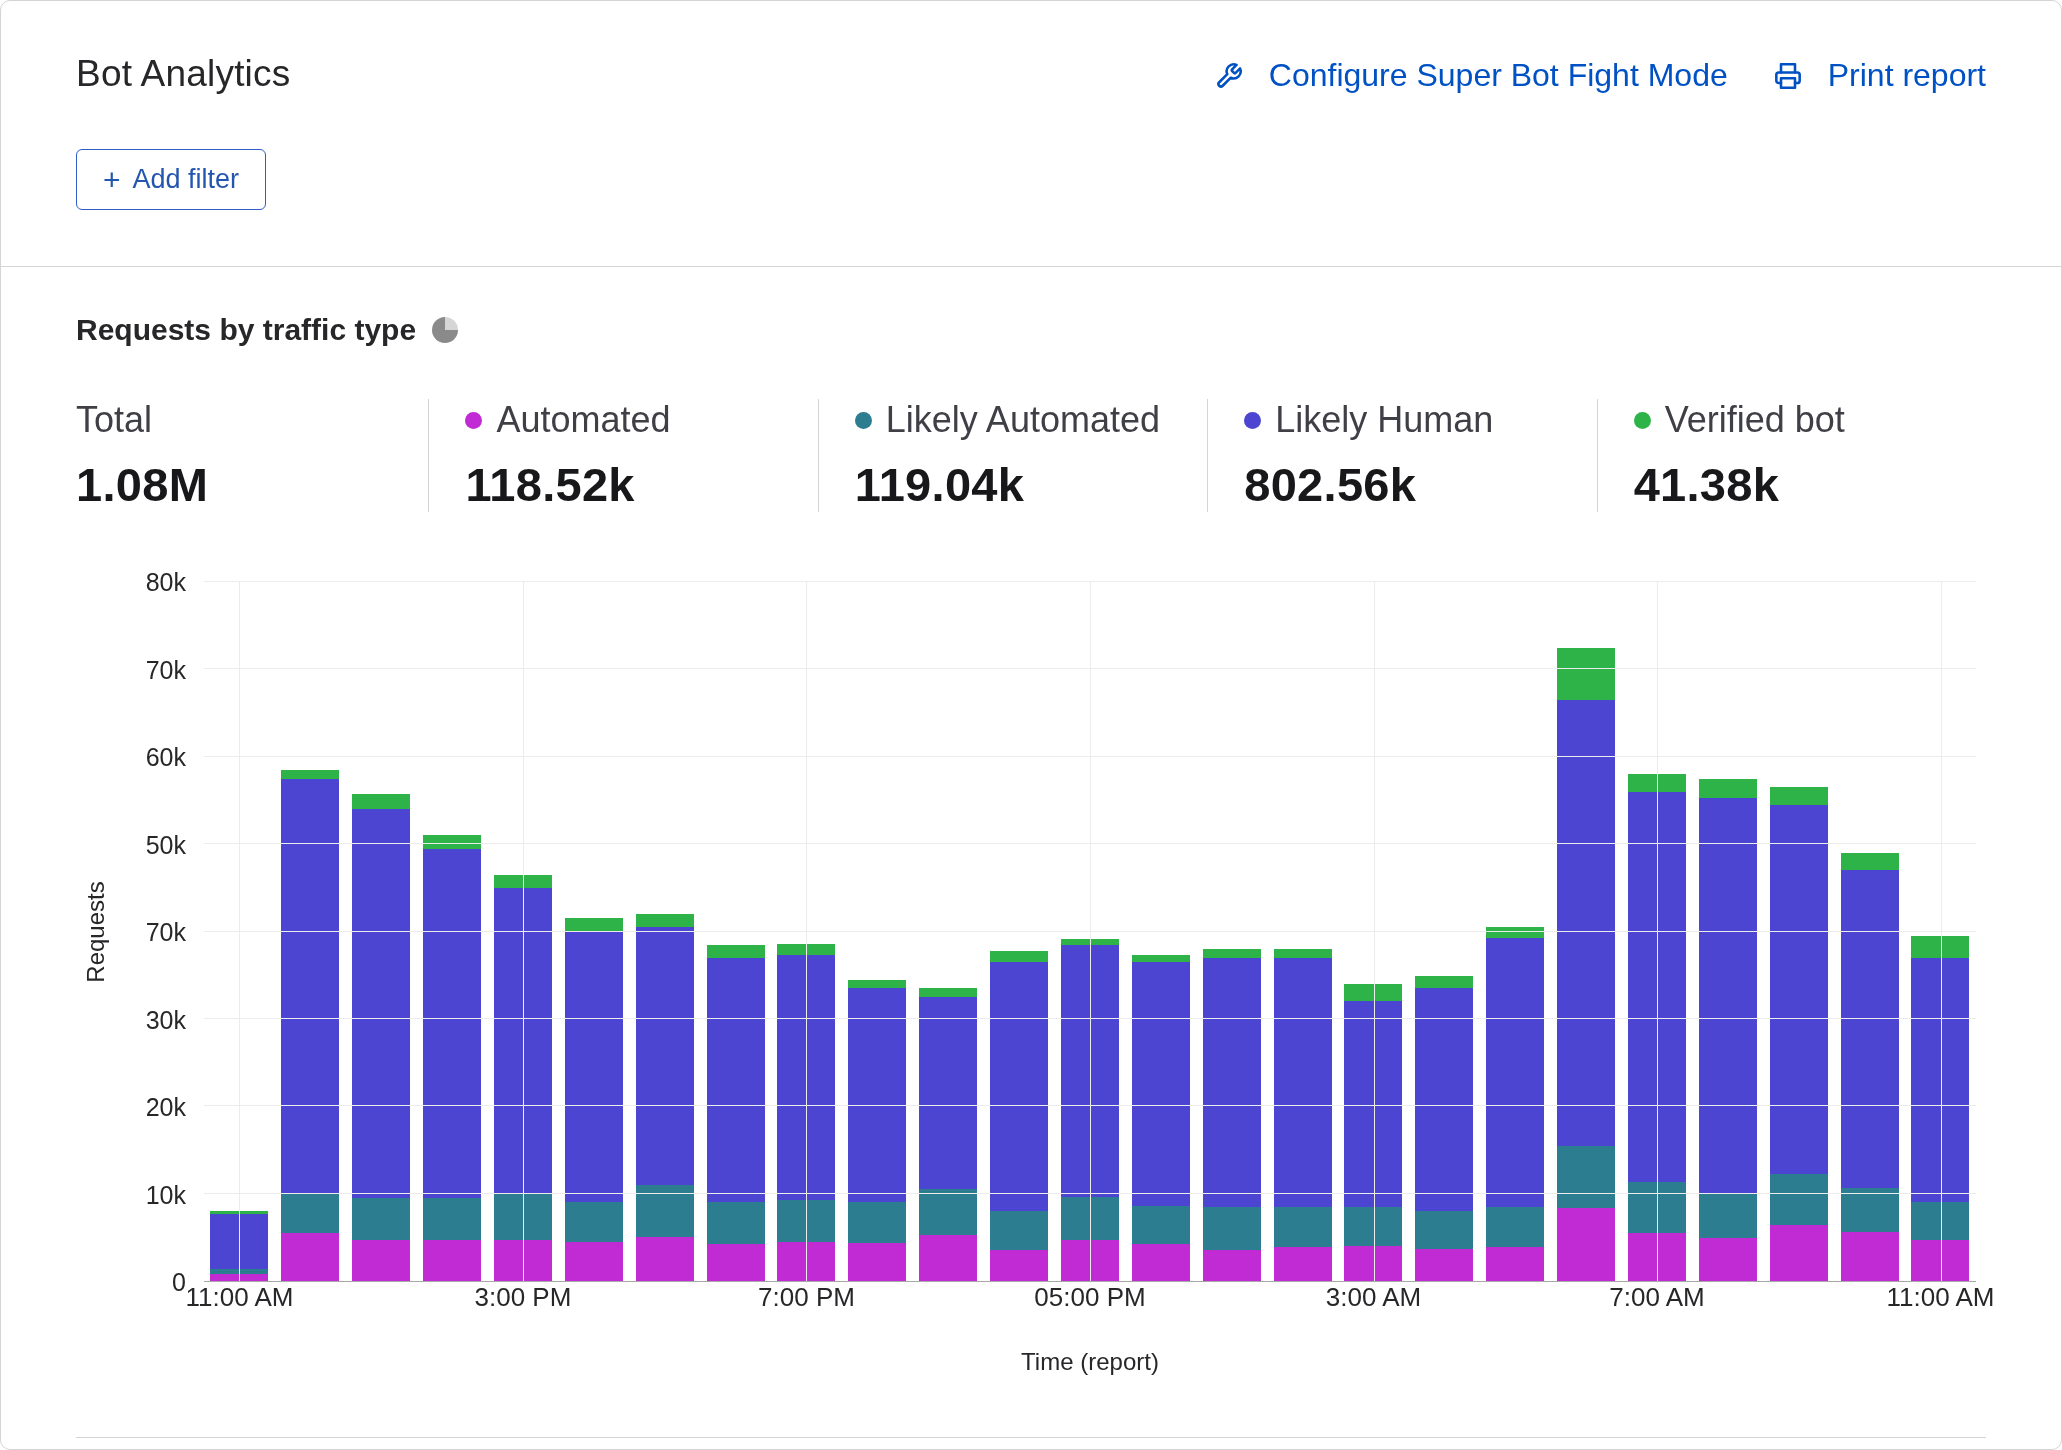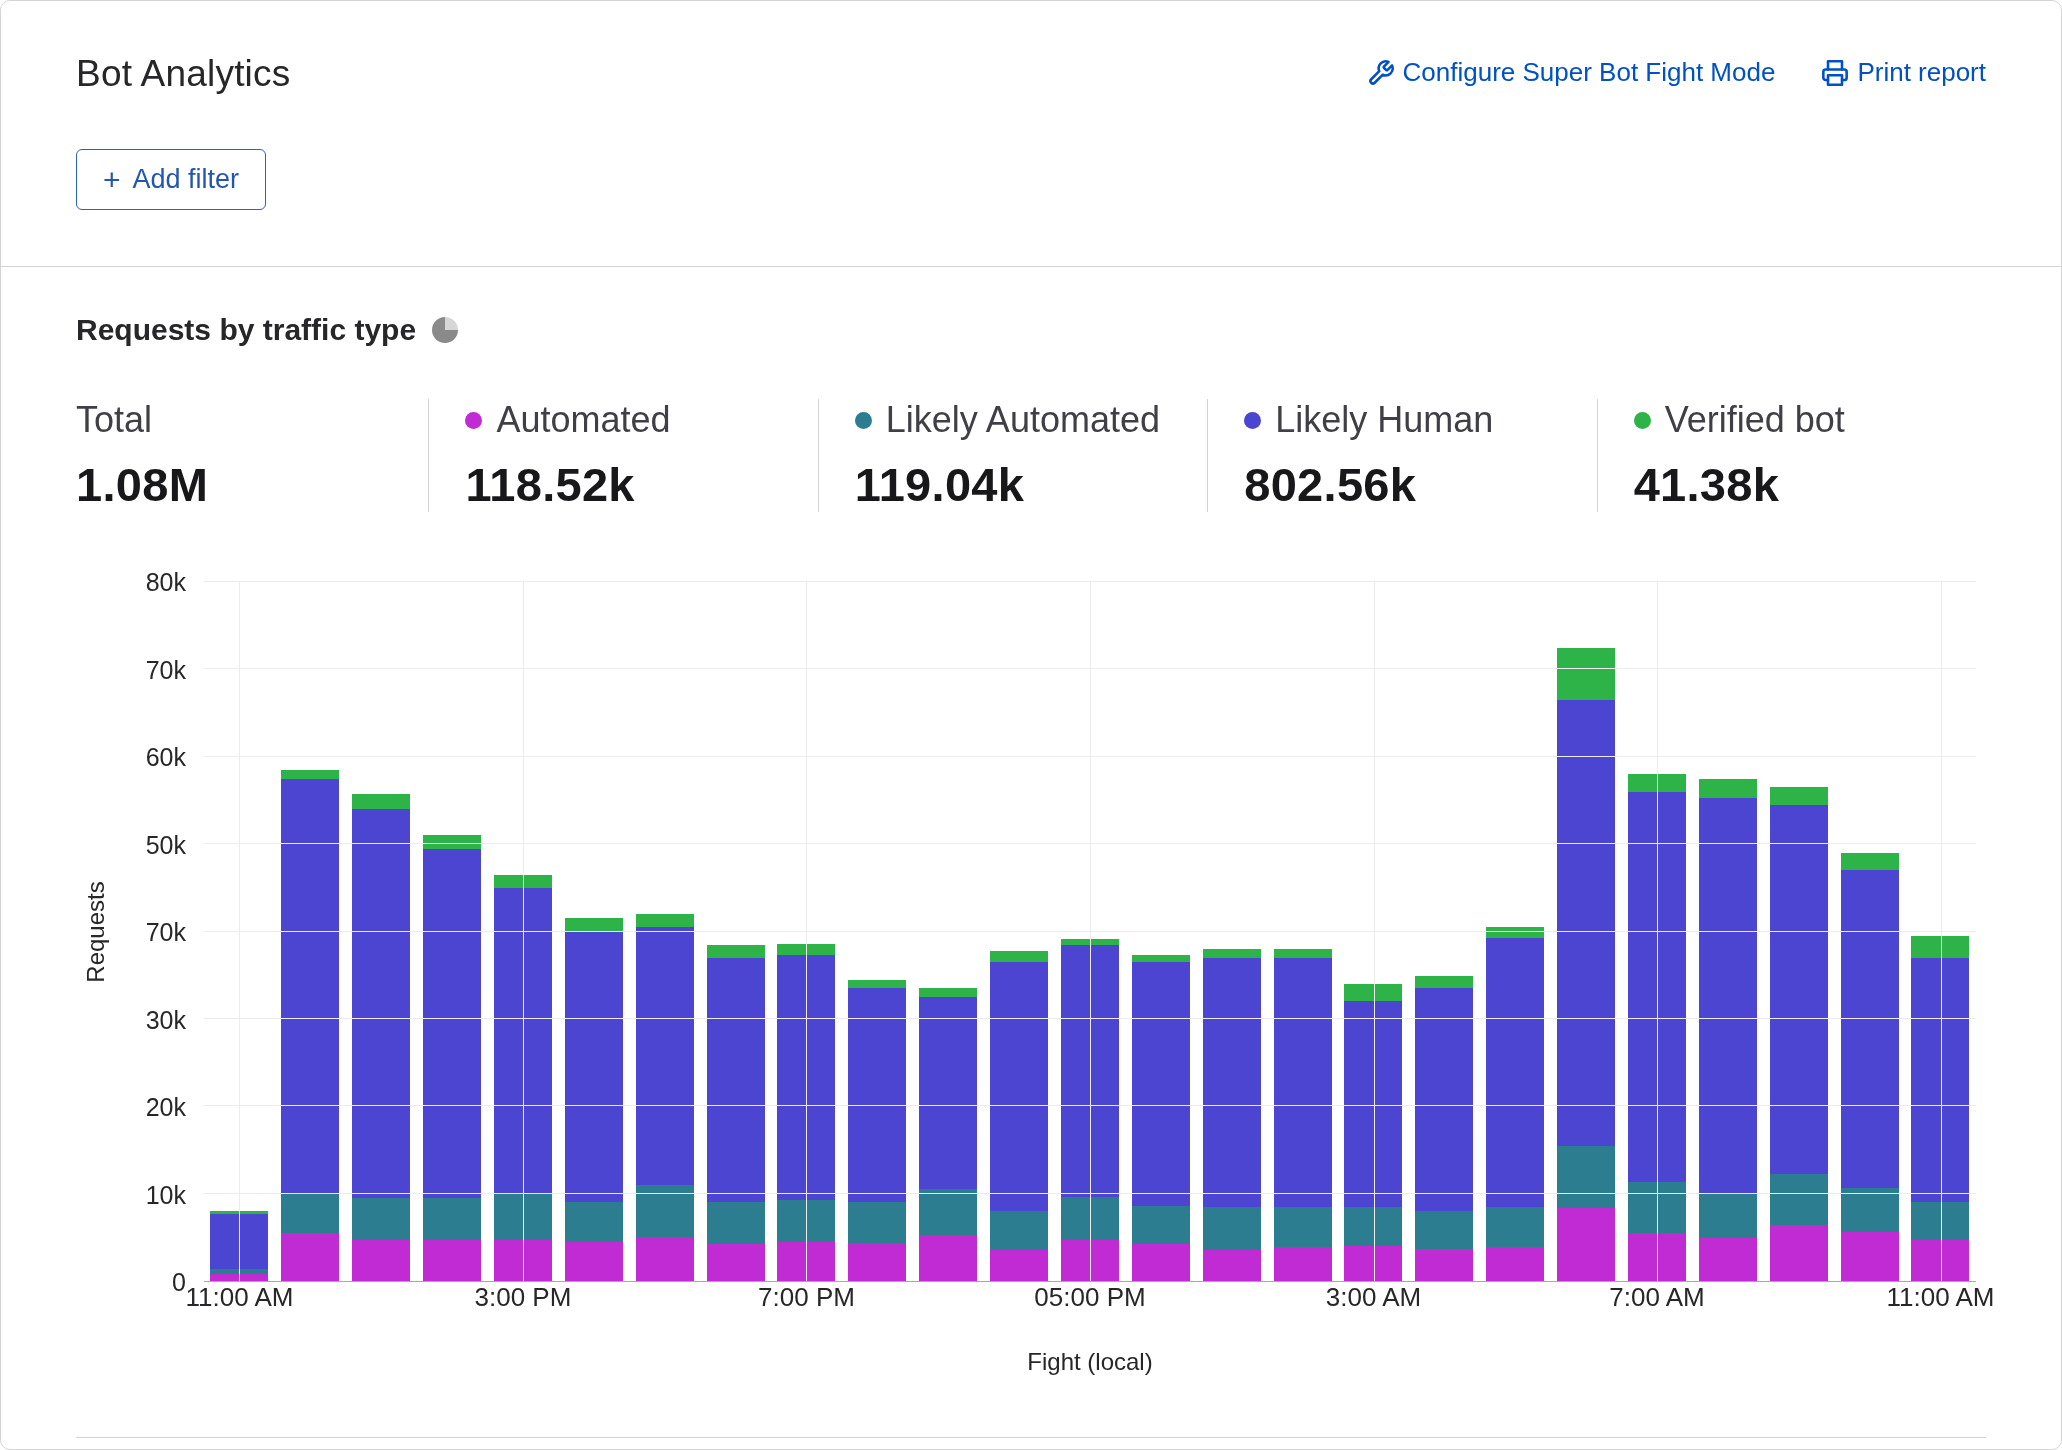--- a/index.html
+++ b/index.html
@@ -15,21 +15,21 @@
     display:flex; flex-direction:column;
     overflow:hidden;
     background:#fff;
   }
 
   
   .header-section { padding:52px 75px 56px 75px; border-bottom:1px solid #d4d4d4; }
   .title-row { display:flex; justify-content:space-between; align-items:flex-start; }
   .page-title { font-size:37px; font-weight:normal; color:#27272a; letter-spacing:.2px; }
   .header-links { display:flex; gap:46px; align-items:center; padding-top:4px; }
-  .hlink { display:flex; align-items:center; gap:8px; color:#0051c3; font-size:26px; cursor:pointer; text-decoration:none; }
+  .hlink { display:flex; align-items:center; gap:26px; color:#0051c3; font-size:32px; cursor:pointer; text-decoration:none; }
   .hlink svg { display:block; }
   .filter-row { margin-top:54px; display:flex; justify-content:space-between; align-items:center; }
   .add-filter-btn {
     display:flex; align-items:center; gap:12px;
     border:1px solid #2f5fc4; color:#2456b0; background:#fff;
     font-size:27px; padding:14px 26px; border-radius:6px; cursor:pointer;
     font-family: inherit;
   }
   .add-filter-btn .plus { font-size:30px; line-height:1; color:#2456b0; }
   .time-select {
@@ -392,19 +392,19 @@
         </div>
       <div class="x-ticks" id="x-ticks">
           <div class="x-tick" style="left: 2%;">11:00 AM</div>
           <div class="x-tick" style="left: 18%;">3:00 PM</div>
           <div class="x-tick" style="left: 34%;">7:00 PM</div>
           <div class="x-tick" style="left: 50%;">05:00 PM</div>
           <div class="x-tick" style="left: 66%;">3:00 AM</div>
           <div class="x-tick" style="left: 82%;">7:00 AM</div>
           <div class="x-tick" style="left: 98%;">11:00 AM</div>
         </div>
-      <div class="x-axis-label">Fight (local)</div>
+      <div class="x-axis-label">Time (report)</div>
     </div>
 
     <div class="footer-divider"></div>
   </div>
 
 </div>
 
 </body></html>

